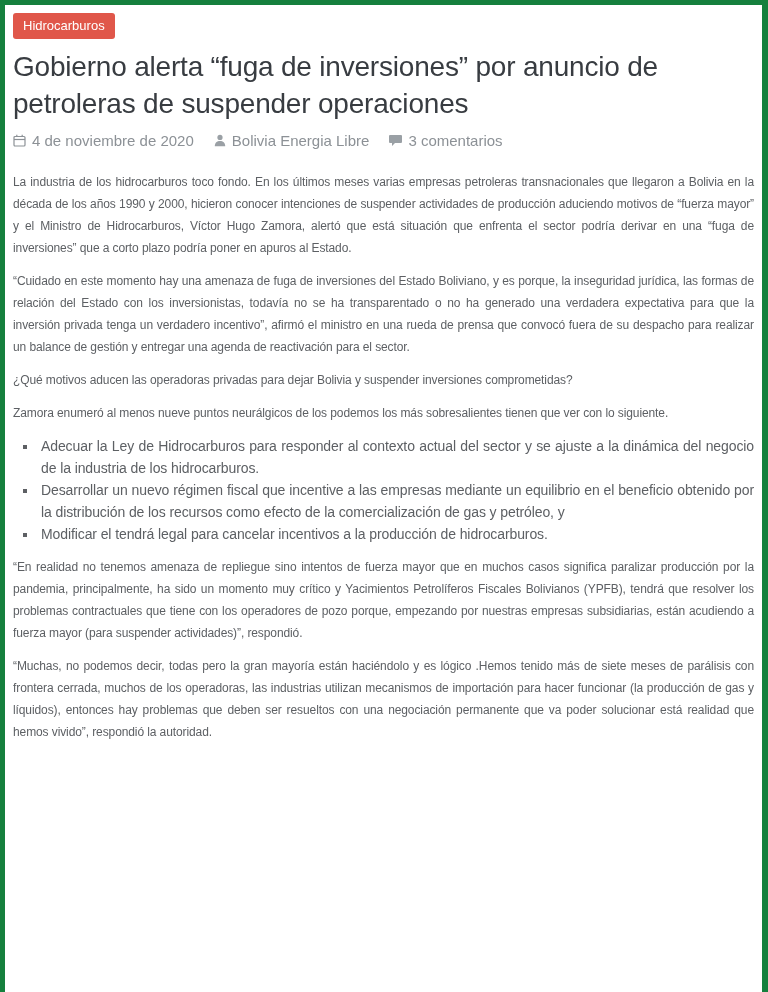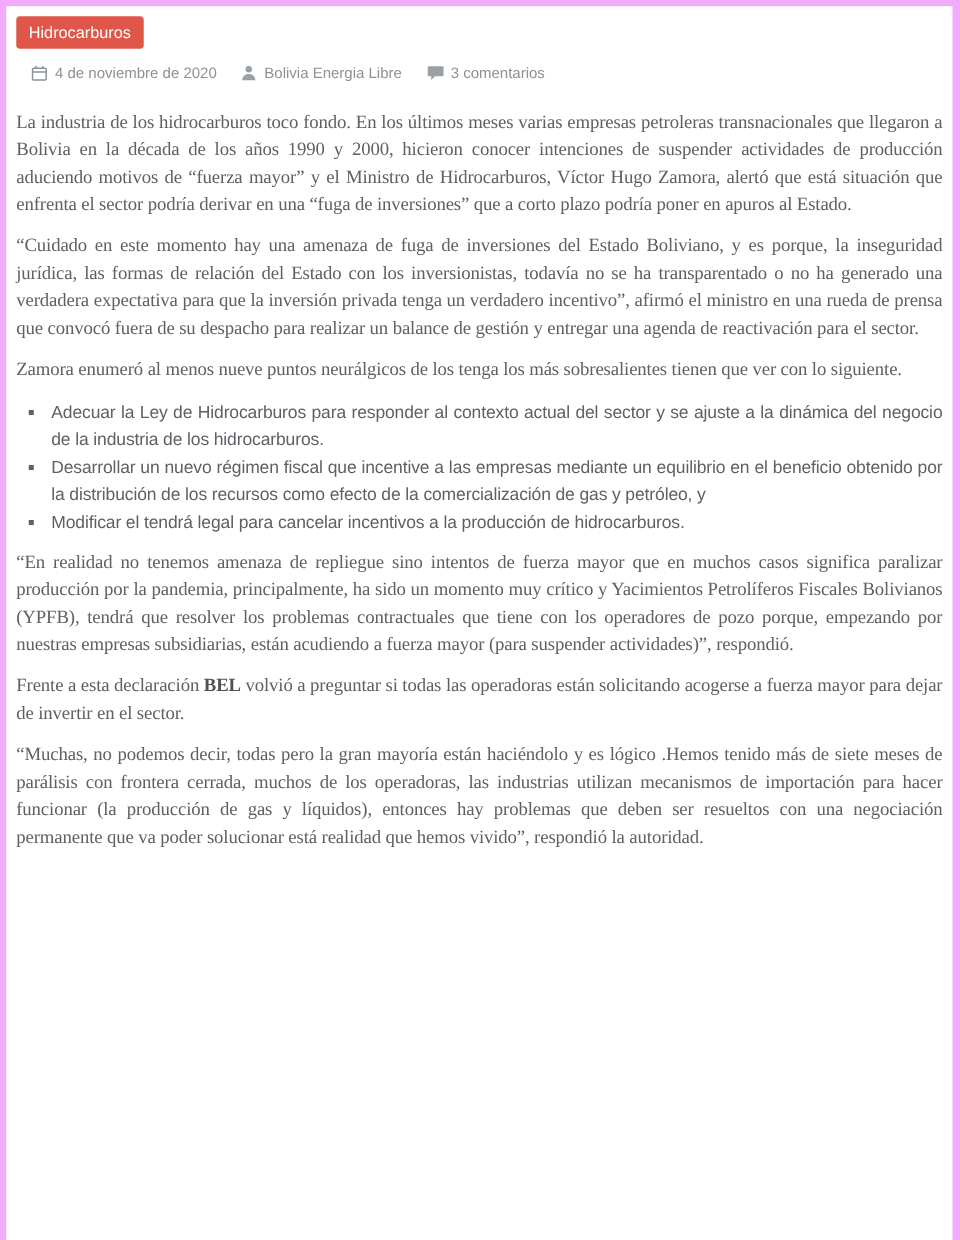--- a/index.html
+++ b/index.html
@@ -6,21 +6,21 @@
     margin: 0;
     padding: 0;
     background: #f1f1f1;
     font-family: "Liberation Sans", "DejaVu Sans", sans-serif;
   }
   .page {
     width: 768px;
     height: 992px;
     box-sizing: border-box;
     padding: 5px 6px 0 5px;
-    background: #f0abfc;
+    background: #15803d;
     overflow: hidden;
   }
   .article {
     background: #ffffff;
     min-height: 987px;
     box-sizing: border-box;
     padding: 3px 8px 20px 8px;
   }
   .badge {
     display: inline-block;
@@ -40,47 +40,46 @@
     color: #383c41;
     line-height: 37px;
     letter-spacing: -0.2px;
     margin: 9px 0 10px 0;
   }
   .meta {
     display: flex;
     align-items: flex-start;
     gap: 20px;
     color: #8c9196;
-    font-size: 12px;
-    margin: 12px;
+    font-size: 15px;
+    margin: 0;
   }
   .meta-item {
     display: inline-flex;
     align-items: center;
     gap: 6px;
     color: #8c9196;
     text-decoration: none;
     cursor: pointer;
   }
   .meta-item svg { display: block; }
   .byline {
     font-size: 15px;
     font-weight: 700;
     color: #4a4c4e;
     margin: 17px 0 0 0;
     line-height: 20px;
   }
   p.body {
-    font-size: 15px;
+    font-size: 12px;
     line-height: 22px;
     color: #5d6064;
     text-align: justify;
     letter-spacing: -0.1px;
     margin: 11px 0 0 0;
-    font-family: Liberation Serif, serif;
   }
   p.body.first { margin-top: 22px; }
   .bold-inline { font-weight: 700; color: #505356; }
   ul.points {
     margin: 11px 0 0 0;
     padding: 0 0 0 25px;
     list-style: square;
   }
   ul.points li {
     font-size: 14px;
@@ -94,20 +93,21 @@
   ul.points li::marker { color: #5d6064; font-size: 13px; }
 </style>
 </head>
 <body>
 
 <div class="page">
   <article class="article">
 
     <a class="badge">Hidrocarburos</a>
 
+    <h1 class="title">Gobierno alerta “fuga de inversiones” por anuncio de petroleras de suspender operaciones</h1>
 
     <div class="meta">
       <span class="meta-item">
         <span>
           <svg width="13" height="13" viewBox="0 0 13 13" fill="none" stroke="#8c9196" stroke-width="1.2">
             <rect x="1" y="2.5" width="11" height="9.5" rx="1"></rect>
             <line x1="1" y1="5.5" x2="12" y2="5.5"></line>
             <line x1="3.8" y1="0.8" x2="3.8" y2="3"></line>
             <line x1="9.2" y1="0.8" x2="9.2" y2="3"></line>
           </svg>
@@ -131,30 +131,30 @@
         </span>
         <span>3 comentarios</span>
       </span>
     </div>
 
 
     <p class="body first">La industria de los hidrocarburos toco fondo. En los últimos meses varias empresas petroleras transnacionales que llegaron a Bolivia en la década de los años 1990 y 2000, hicieron conocer intenciones de suspender actividades de producción aduciendo motivos de “fuerza mayor” y el Ministro de Hidrocarburos, Víctor Hugo Zamora, alertó que está situación que enfrenta el sector podría derivar en una “fuga de inversiones” que a corto plazo podría poner en apuros al Estado.</p>
 
     <p class="body">“Cuidado en este momento hay una amenaza de fuga de inversiones del Estado Boliviano, y es porque,  la inseguridad jurídica, las formas de relación del Estado con los inversionistas, todavía no se ha transparentado o no ha generado una verdadera expectativa para que la inversión privada tenga un verdadero incentivo”, afirmó el ministro en una rueda de prensa que convocó fuera de su despacho para realizar un balance de gestión y entregar una agenda de reactivación para el sector.</p>
 
+    <p class="body">¿Qué motivos aducen las operadoras privadas para dejar Bolivia y suspender inversiones comprometidas?</p>
 
-    <p class="body">Zamora enumeró al menos nueve puntos neurálgicos de los tenga los más sobresalientes  tienen que ver con lo siguiente.</p>
+    <p class="body">Zamora enumeró al menos nueve puntos neurálgicos de los podemos los más sobresalientes  tienen que ver con lo siguiente.</p>
 
     <ul class="points">
       <li>Adecuar la Ley de Hidrocarburos para responder al contexto actual del sector y se ajuste a la dinámica del negocio de la industria de los hidrocarburos.</li>
       <li>Desarrollar un nuevo régimen fiscal que incentive a las empresas mediante un equilibrio en el beneficio obtenido por la distribución de los recursos como efecto de la comercialización de gas y petróleo, y</li>
       <li>Modificar el tendrá legal para cancelar incentivos a la producción de hidrocarburos.</li>
     </ul>
 
 
     <p class="body">“En realidad no tenemos amenaza de repliegue sino intentos de fuerza mayor que en muchos casos significa paralizar producción por la pandemia, principalmente, ha sido un momento muy crítico y Yacimientos Petrolíferos Fiscales Bolivianos (YPFB), tendrá que resolver los problemas contractuales que tiene con los operadores de pozo porque, empezando por nuestras empresas subsidiarias, están acudiendo a fuerza mayor (para suspender actividades)”, respondió.</p>
 
-    <p class="body"><span>Frente a esta declaración </span><span class="bold-inline">BEL</span><span> volvió a preguntar si todas las operadoras están solicitando acogerse a fuerza mayor para dejar de invertir en el sector.</span></p>
 
     <p class="body">“Muchas, no podemos decir, todas pero la gran mayoría están haciéndolo y es lógico .Hemos tenido más de siete meses de parálisis con frontera cerrada, muchos de los operadoras, las industrias utilizan mecanismos de importación para hacer funcionar (la producción de gas y líquidos), entonces hay problemas que deben ser resueltos con una negociación permanente que va poder solucionar está realidad que hemos vivido”, respondió la autoridad.</p>
 
   </article>
 </div>
 
 </body></html>

